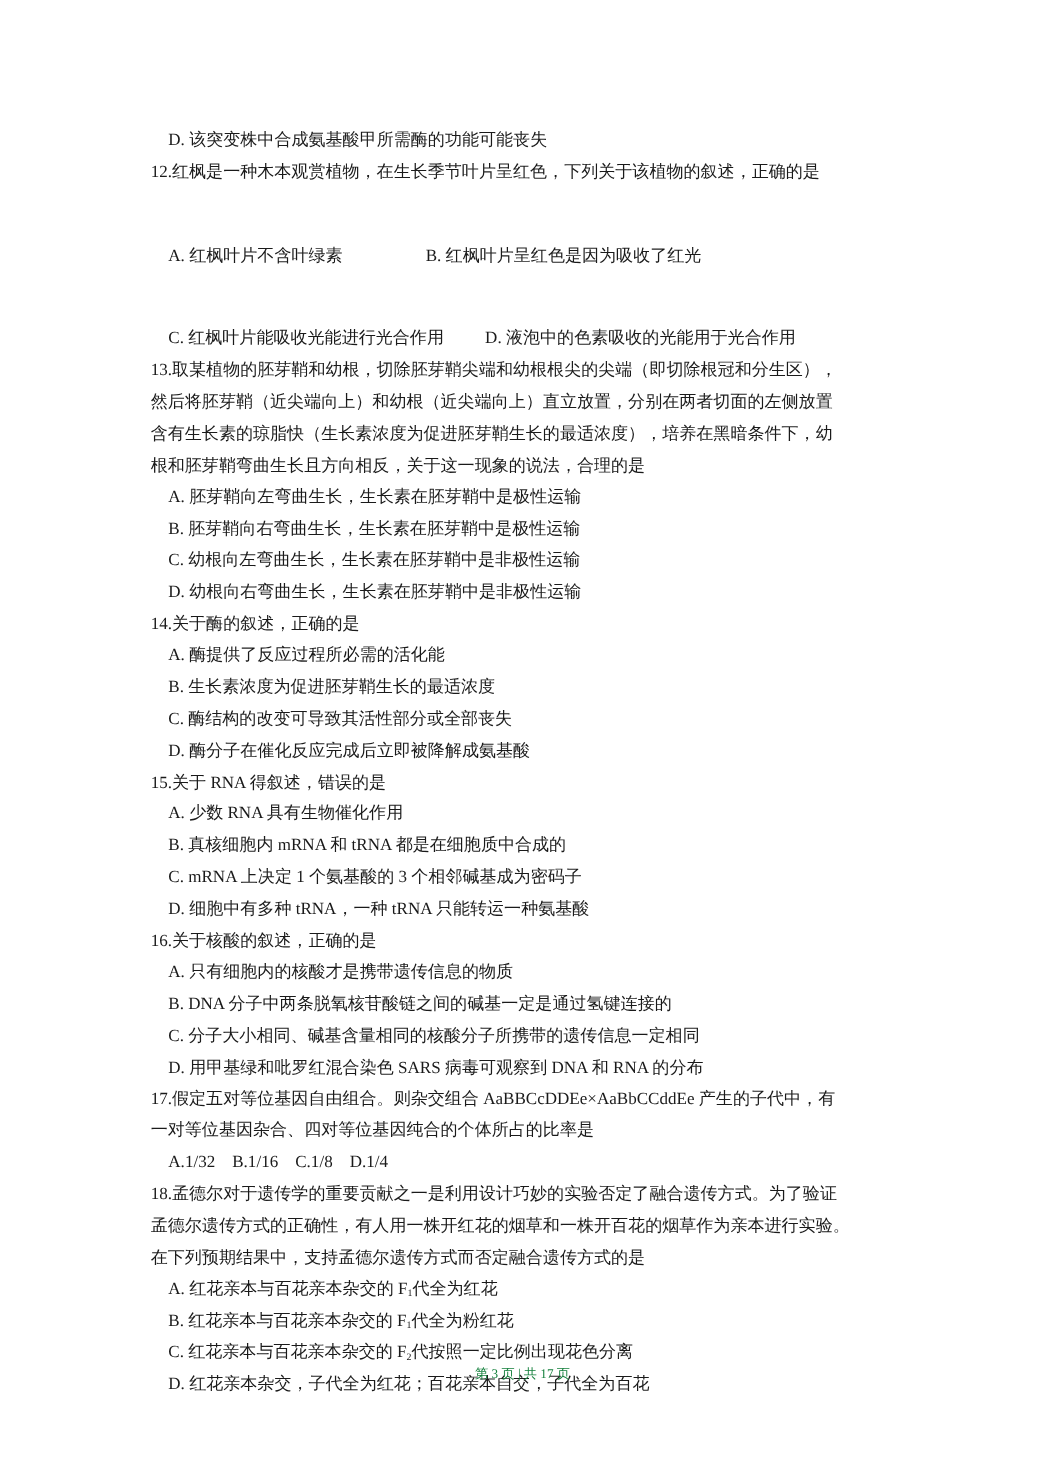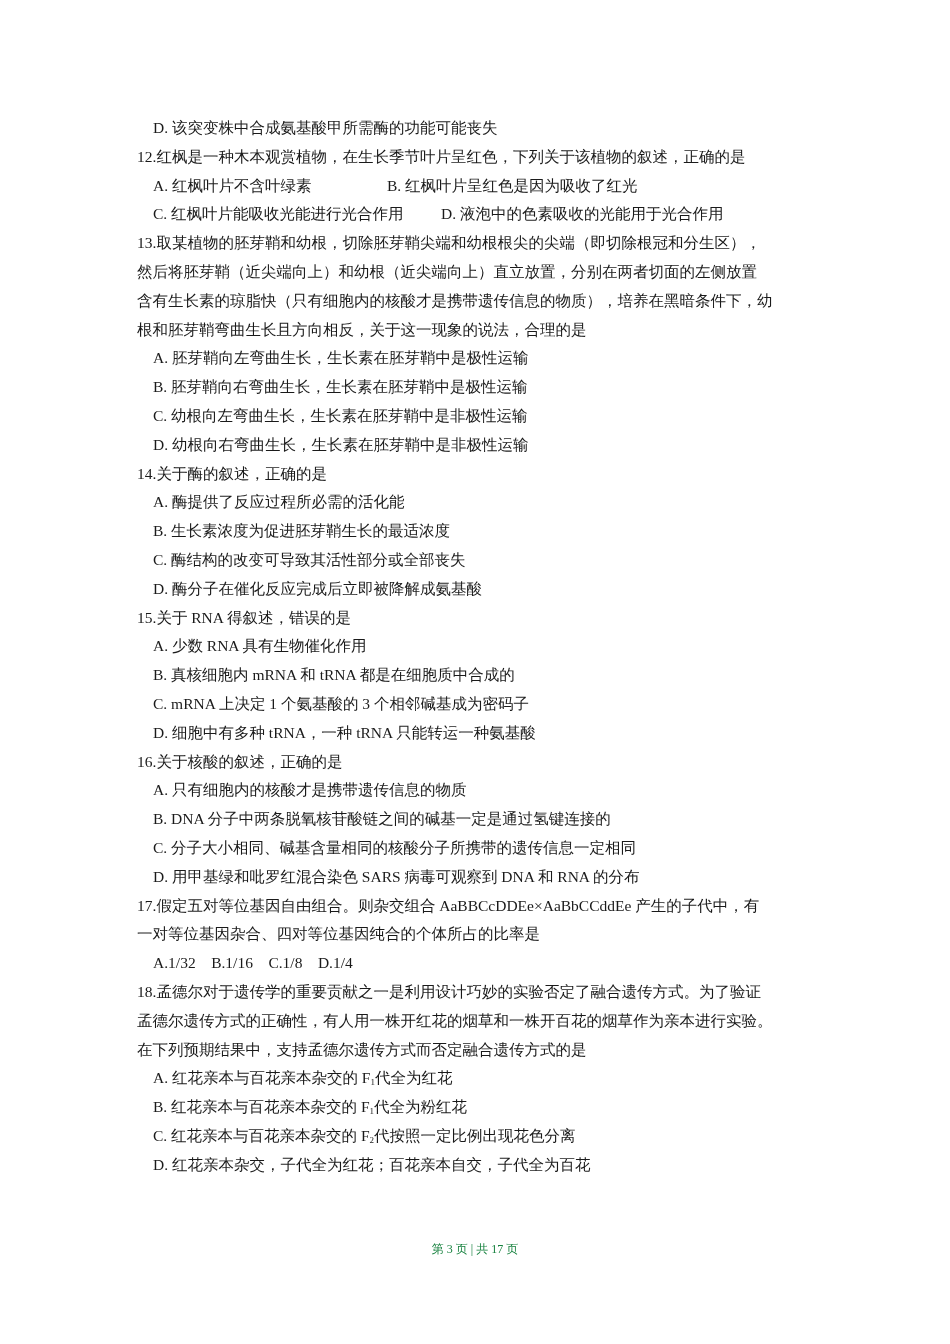--- a/index.html
+++ b/index.html
@@ -2,21 +2,21 @@
 <html><head>
 <meta charset="utf-8">
 <style>
   html, body { margin: 0; padding: 0; background: #ffffff; }
   body { width: 950px; height: 1344px; position: relative; overflow: hidden;
          font-family: "Liberation Serif", "DejaVu Serif", serif; color: #1a1a1a; }
   .page { position: absolute; left: 137px; top: 114px; width: 680px; }
   .line { font-size: 15.5px; line-height: 28.8px; height: 28.8px; white-space: nowrap; }
   .opt { padding-left: 16px; }
   .q { padding-left: 0; }
-  .pair { display: flex; }
+  .pair { display: flex; margin-top: 47px; }
   .pair .a { width: 234px; }
   .footer { position: absolute; top: 1241px; left: 0; width: 950px; text-align: center;
             font-size: 12px; color: #15803d; }
   sub { font-size: 9px; vertical-align: -2px; }
 </style>
 </head>
 <body>
 
 <div class="page">
   <div class="line opt">D. 该突变株中合成氨基酸甲所需酶的功能可能丧失</div>
@@ -26,21 +26,21 @@
     <span class="a">A. 红枫叶片不含叶绿素</span>
     <span>B. 红枫叶片呈红色是因为吸收了红光</span>
   </div>
   <div class="line opt pair">
     <span class="a" style="width:288px">C. 红枫叶片能吸收光能进行光合作用</span>
     <span>D. 液泡中的色素吸收的光能用于光合作用</span>
   </div>
 
   <div class="line q">13.取某植物的胚芽鞘和幼根，切除胚芽鞘尖端和幼根根尖的尖端（即切除根冠和分生区），</div>
   <div class="line q">然后将胚芽鞘（近尖端向上）和幼根（近尖端向上）直立放置，分别在两者切面的左侧放置</div>
-  <div class="line q">含有生长素的琼脂快（只有细胞内的核酸才是携带遗传信息的物质），培养在黑暗条件下，幼</div>
+  <div class="line q">含有生长素的琼脂快（生长素浓度为促进胚芽鞘生长的最适浓度），培养在黑暗条件下，幼</div>
   <div class="line q">根和胚芽鞘弯曲生长且方向相反，关于这一现象的说法，合理的是</div>
   <div class="line opt">A. 胚芽鞘向左弯曲生长，生长素在胚芽鞘中是极性运输</div>
   <div class="line opt">B. 胚芽鞘向右弯曲生长，生长素在胚芽鞘中是极性运输</div>
   <div class="line opt">C. 幼根向左弯曲生长，生长素在胚芽鞘中是非极性运输</div>
   <div class="line opt">D. 幼根向右弯曲生长，生长素在胚芽鞘中是非极性运输</div>
 
   <div class="line q">14.关于酶的叙述，正确的是</div>
   <div class="line opt">A. 酶提供了反应过程所必需的活化能</div>
   <div class="line opt">B. 生长素浓度为促进胚芽鞘生长的最适浓度</div>
   <div class="line opt">C. 酶结构的改变可导致其活性部分或全部丧失</div>

